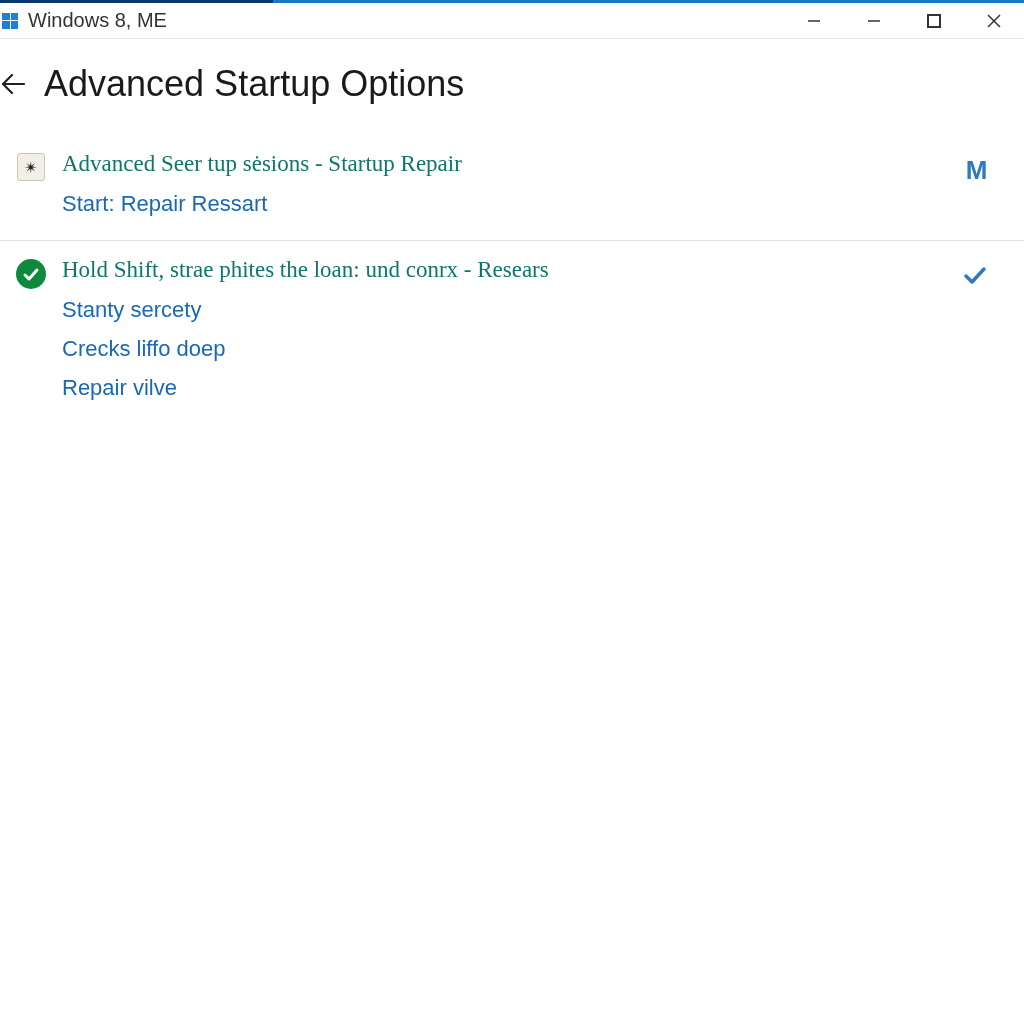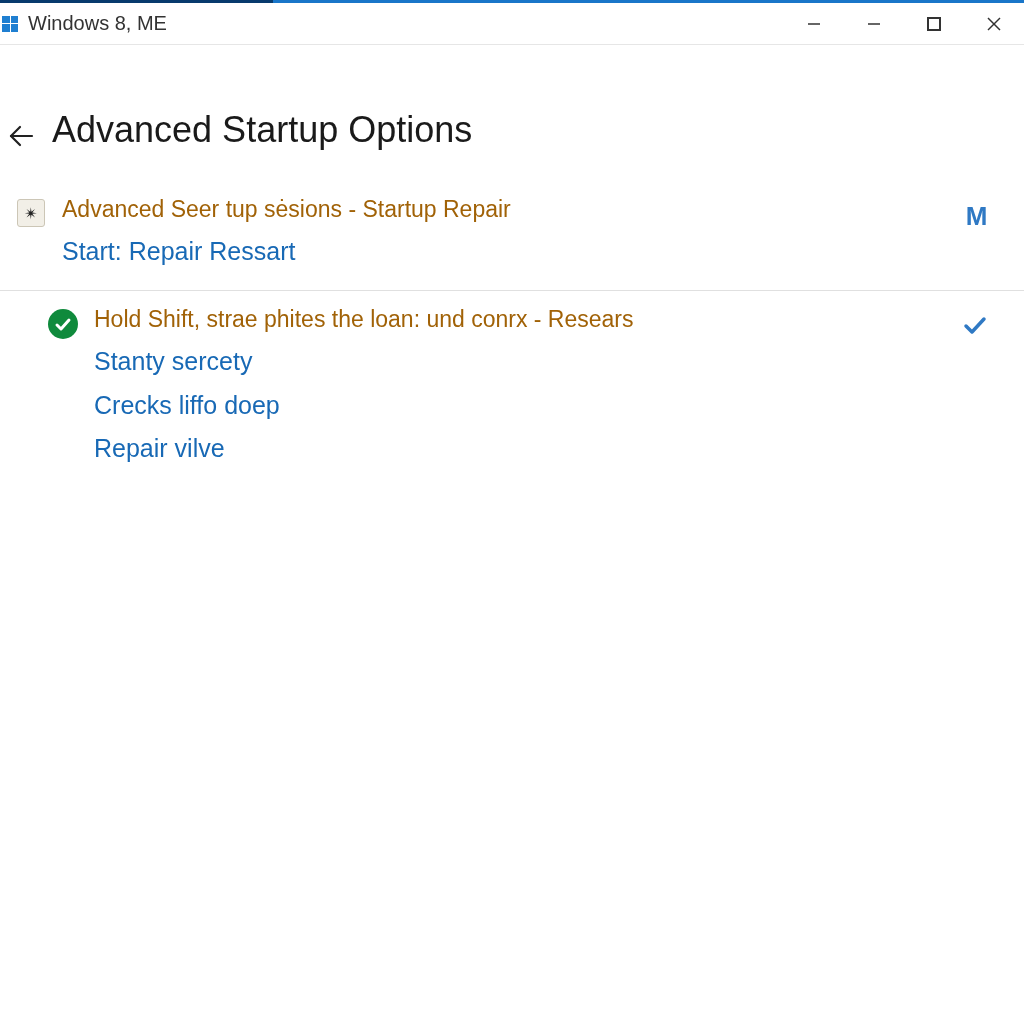--- a/index.html
+++ b/index.html
@@ -12,21 +12,21 @@
     color: #222;
   }
   .window { width: 100%; height: 100%; display: flex; flex-direction: column; }
   .top-strip { height: 3px; background: #1976c9; position: relative; }
   .top-strip::before {
     content: "";
     position: absolute; left: 0; top: 0; height: 3px; width: 273px;
     background: #073a6d;
   }
   .titlebar {
-    height: 42px;
+    height: 36px;
     display: flex;
     align-items: center;
     border-bottom: 1px solid #e6e6e6;
   }
   .win-logo {
     width: 16px; height: 16px;
     margin-left: 2px;
     margin-right: 10px;
     display: grid;
     grid-template-columns: 1fr 1fr;
@@ -39,43 +39,42 @@
   .win-controls { display: flex; }
   .win-btn {
     width: 60px; height: 42px;
     display: flex; align-items: center; justify-content: center;
     font-size: 20px; color: #333;
     cursor: default;
   }
   .win-btn svg { stroke: #333; }
   .content { flex: 1; padding-top: 24px; }
   .header-row {
-    display: flex; align-items: flex-end;
-    padding-left: 8px;
+    display: flex; align-items: center;
+    padding-left: 0;
     margin-bottom: 30px;
-    margin-top: 40px;
   }
   .back-btn {
     width: 44px;
     display: flex; align-items: center; justify-content: flex-start;
     padding-left: 0px;
   }
   .back-btn svg { stroke: #222; }
   .page-title {
     font-size: 36px;
     font-weight: 400;
     color: #1a1a1a;
   }
   .section {
     border-bottom: 1px solid #e0e0e0;
     padding: 14px 14px 14px 0;
     display: flex;
     align-items: flex-start;
   }
-  .section.last { border-bottom: none; margin-left: 32px; }
+  .section.last { border-bottom: none; }
   .section-icon {
     width: 62px;
     display: flex;
     align-items: flex-start;
     justify-content: center;
     padding-top: 4px;
   }
   .tool-icon {
     width: 28px; height: 28px;
     background: #f2efe7;
@@ -87,26 +86,27 @@
   .check-circle {
     width: 30px; height: 30px;
     border-radius: 50%;
     background: #0f8a3c;
     display: flex; align-items: center; justify-content: center;
   }
   .check-circle svg { stroke: #fff; }
   .section-body { flex: 1; }
   .section-title {
     font-size: 23px;
-    color: #a16207;
+    color: #0f766e;
     margin-bottom: 8px;
     line-height: 1.3;
+    font-family: Liberation Serif, serif;
   }
   .link {
-    font-size: 25px;
+    font-size: 22px;
     color: #1869b5;
     margin-bottom: 6px;
     line-height: 1.5;
     cursor: pointer;
   }
   .section-right {
     width: 70px;
     display: flex;
     align-items: flex-start;
     justify-content: center;

